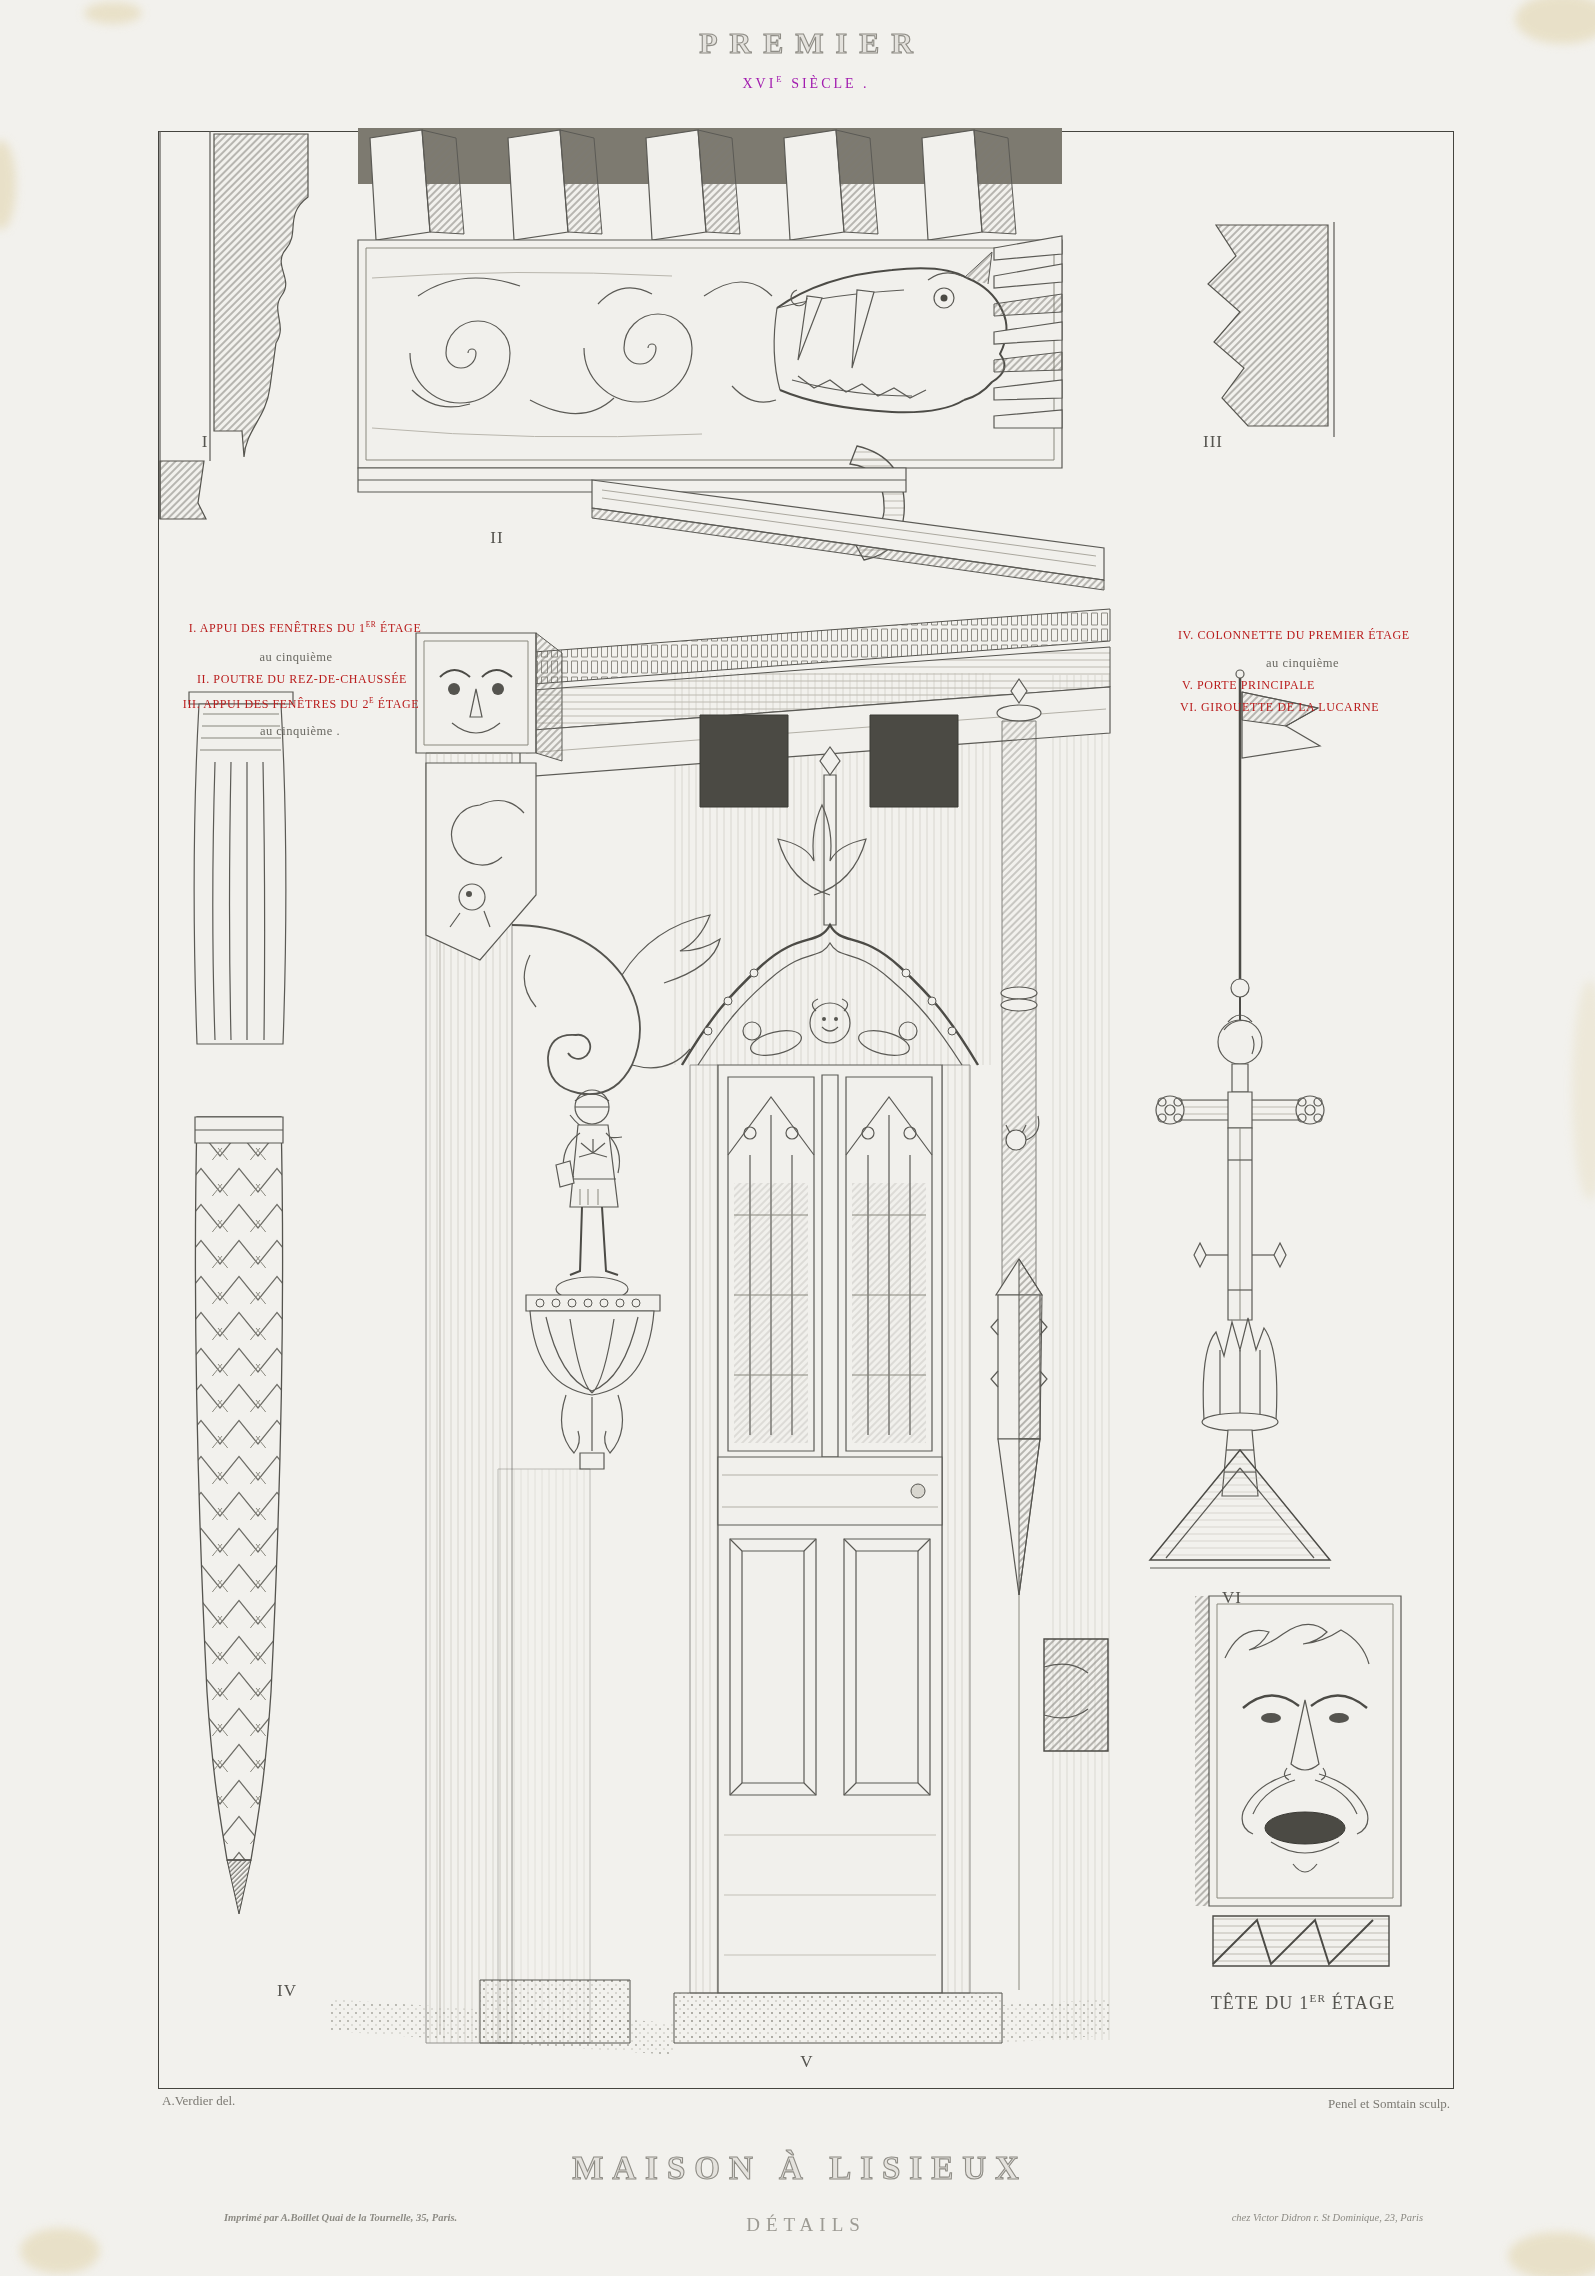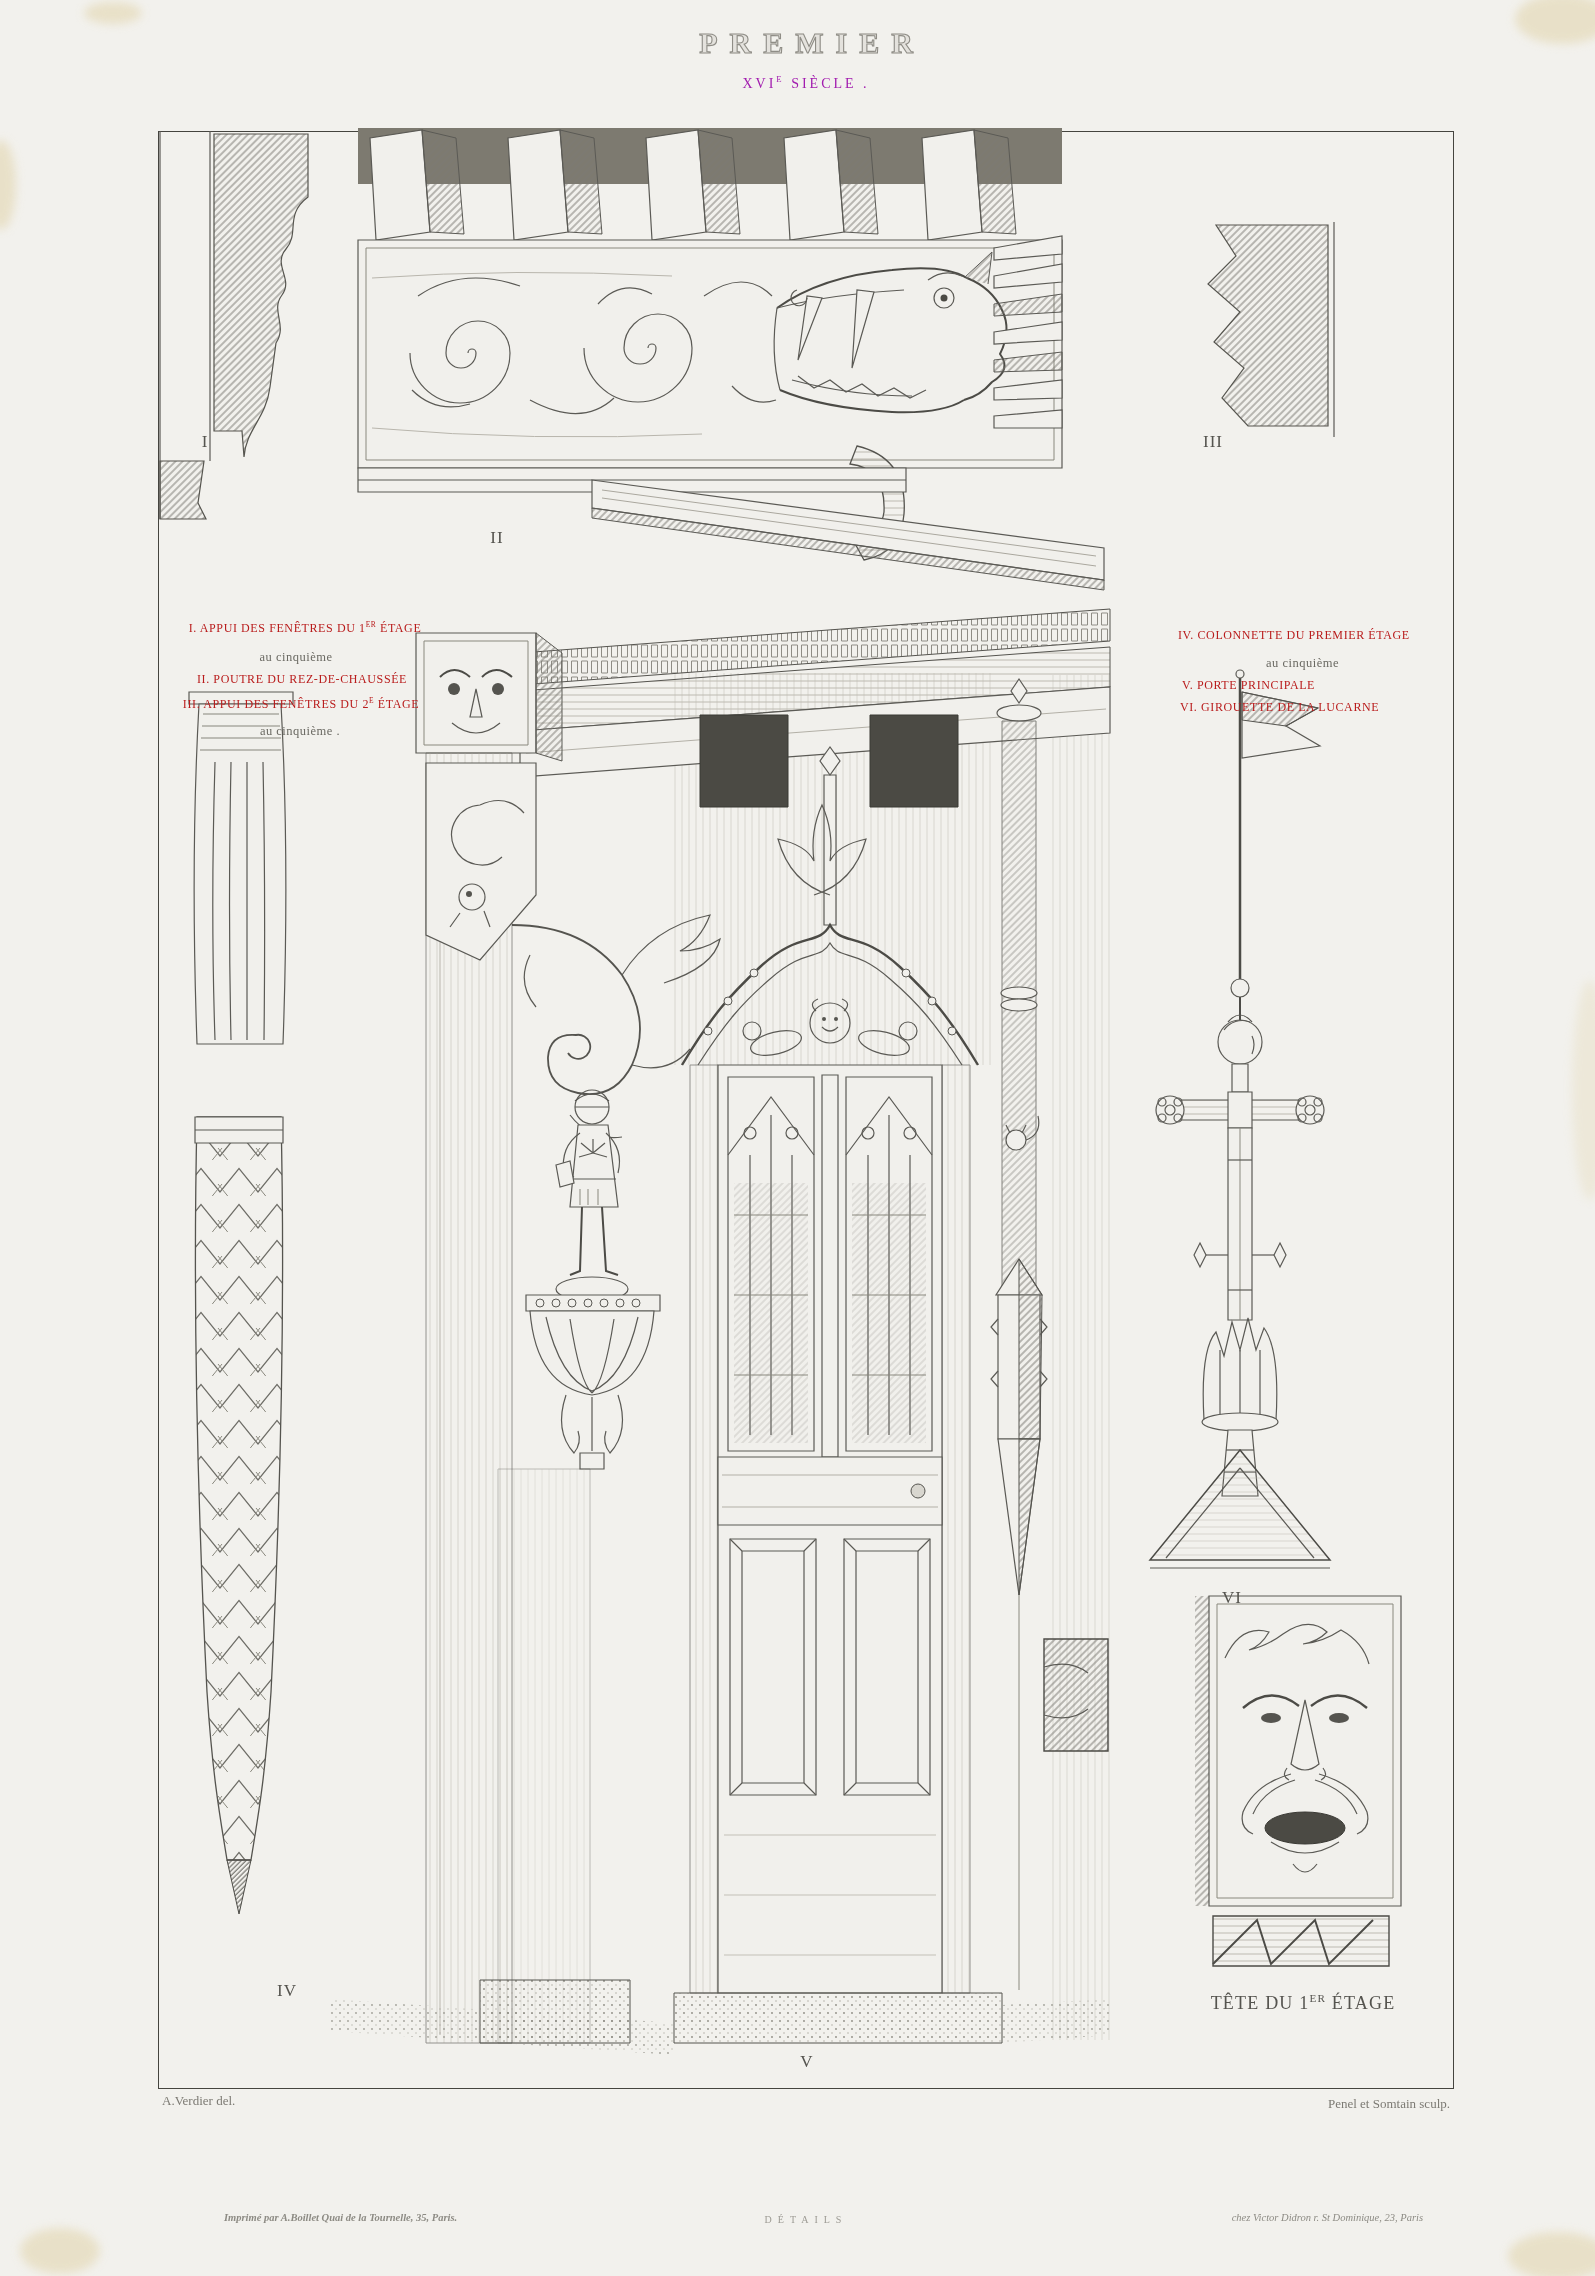--- a/index.html
+++ b/index.html
@@ -459,18 +459,19 @@
   <div class="abs ctr figlabel" style="left:807px;top:2052px;">V</div>
   <div class="abs ctr figlabel" style="left:1232px;top:1546px;margin-top:42px;">VI</div>
 
   <div class="abs ctr caption" style="left:1303px;top:1992px;">
     <span>TÊTE DU 1</span><sup>ER</sup><span> ÉTAGE</span>
   </div>
 
   <div class="abs credit" style="left:162px;top:2093px;">A.Verdier del.</div>
   <div class="abs credit" style="right:145px;top:2096px;">Penel et Somtain sculp.</div>
 
-  <div class="abs ctr subtle" style="left:806px;top:2214px;font-size:10px;letter-spacing:6px;white-space:nowrap;">DÉTAILS</div>
+  <div class="abs ctr outline-text title-foot" style="left:800px;top:2150px;"><span>MAISON À LISIEUX</span></div>
+  <div class="abs ctr subtle" style="left:806px;top:2214px;font-size:19px;letter-spacing:6px;white-space:nowrap;">DÉTAILS</div>
 
   <div class="abs imprint" style="left:224px;top:2212px;font-weight:bold;">Imprimé par A.Boillet Quai de la Tournelle, 35, Paris.</div>
   <div class="abs imprint" style="right:172px;top:2212px;">chez Victor Didron r. St Dominique, 23, Paris</div>
 
 </div>
 
 </body></html>

